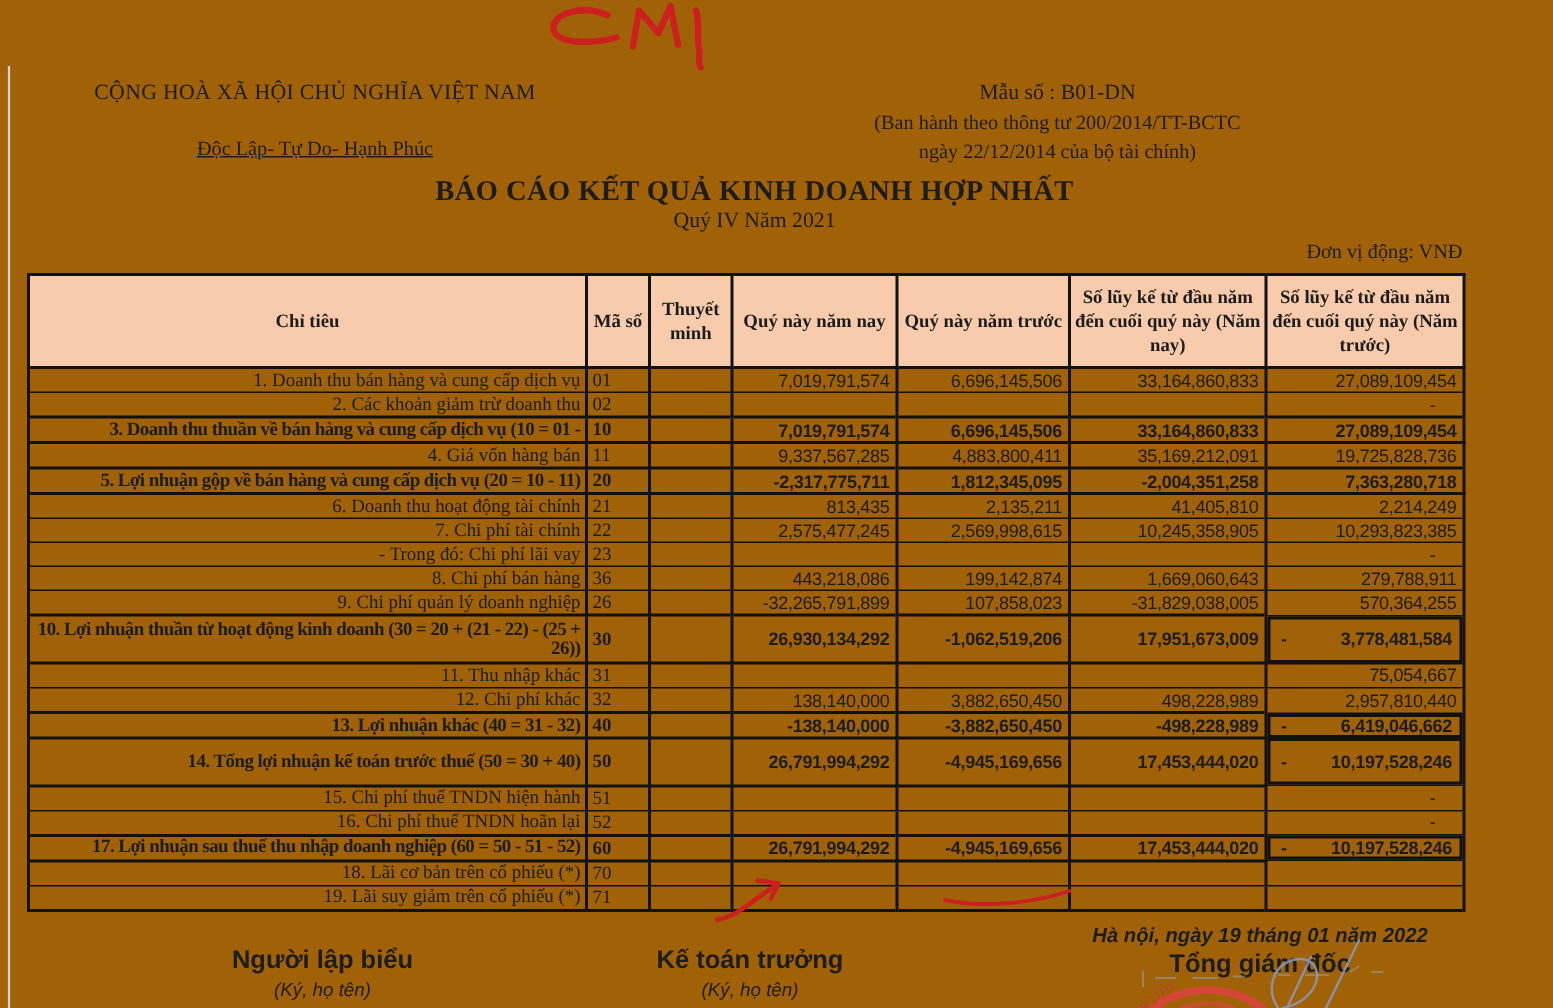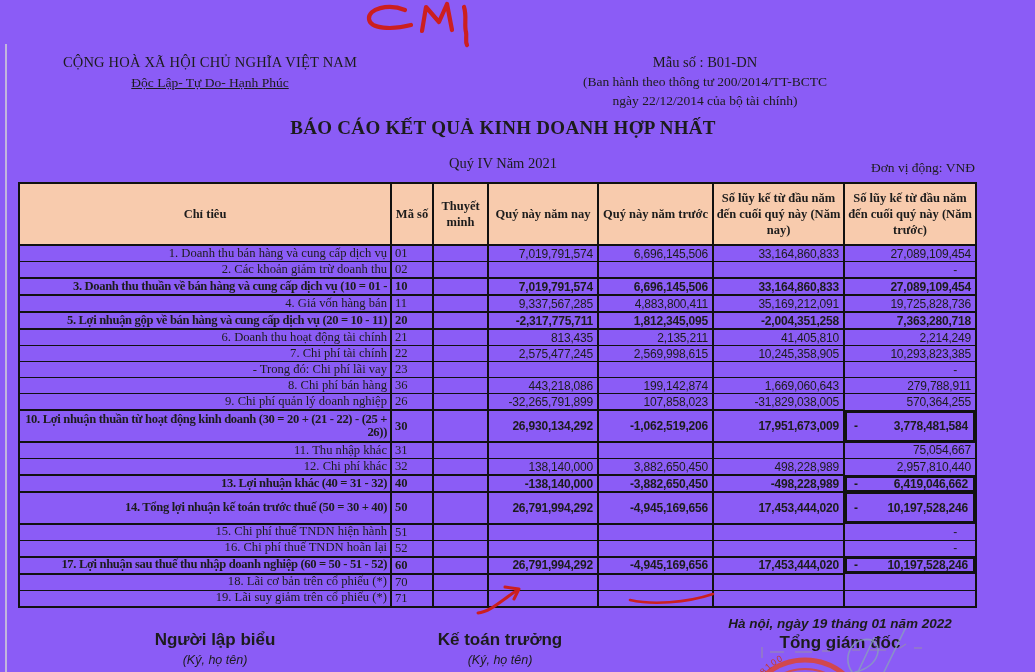--- a/index.html
+++ b/index.html
@@ -6,33 +6,33 @@
     --header_bg:#f8cbad;
     --border_black:#111111;
     --annotation_red:#cc1f1f;
     --stamp_red:#d9453c;
     --signature_blue:#8a9ac0;
     --text:#1c1c1c;
   }
   *{margin:0;padding:0;box-sizing:border-box;}
   html,body{background:#ffffff;}
   .page{
-    position:relative;width:1035px;height:672px;background:#8b5cf6;
+    position:relative;width:1035px;height:672px;background:#a16207;
     overflow:hidden;font-family:"Liberation Serif","DejaVu Serif",serif;color:var(--text);
   }
   
   .hdr-left{position:absolute;left:35px;top:54px;width:350px;text-align:center;}
   .hdr-left .nat{font-size:14.5px;letter-spacing:.2px;}
-  .hdr-left .motto{font-size:13.5px;margin-top:4px;text-decoration:underline;}
+  .hdr-left .motto{font-size:13.5px;margin-top:20px;text-decoration:underline;}
   .hdr-right{position:absolute;left:525px;top:54px;width:360px;text-align:center;}
   .hdr-right .form-no{font-size:14.5px;}
   .hdr-right .form-l2,.hdr-right .form-l3{font-size:13.5px;margin-top:3px;}
   .title-wrap{position:absolute;left:0;top:117px;width:1006px;text-align:center;}
   .title{font-size:19px;font-weight:bold;letter-spacing:.3px;}
-  .subtitle{font-size:14.5px;margin-top:16px;}
+  .subtitle{font-size:14.5px;margin-top:0;}
   .unit{position:absolute;right:60px;top:160px;font-size:13.5px;}
   
   table.report{
     position:absolute;left:18px;top:182px;width:957px;
     border-collapse:collapse;table-layout:fixed;
   }
   table.report,table.report th,table.report td{border:2px solid var(--border_black);}
   table.report th{
     background:var(--header_bg);font-size:12.5px;font-weight:bold;
     text-align:center;vertical-align:middle;height:62px;line-height:1.3;padding:1px 2px;

